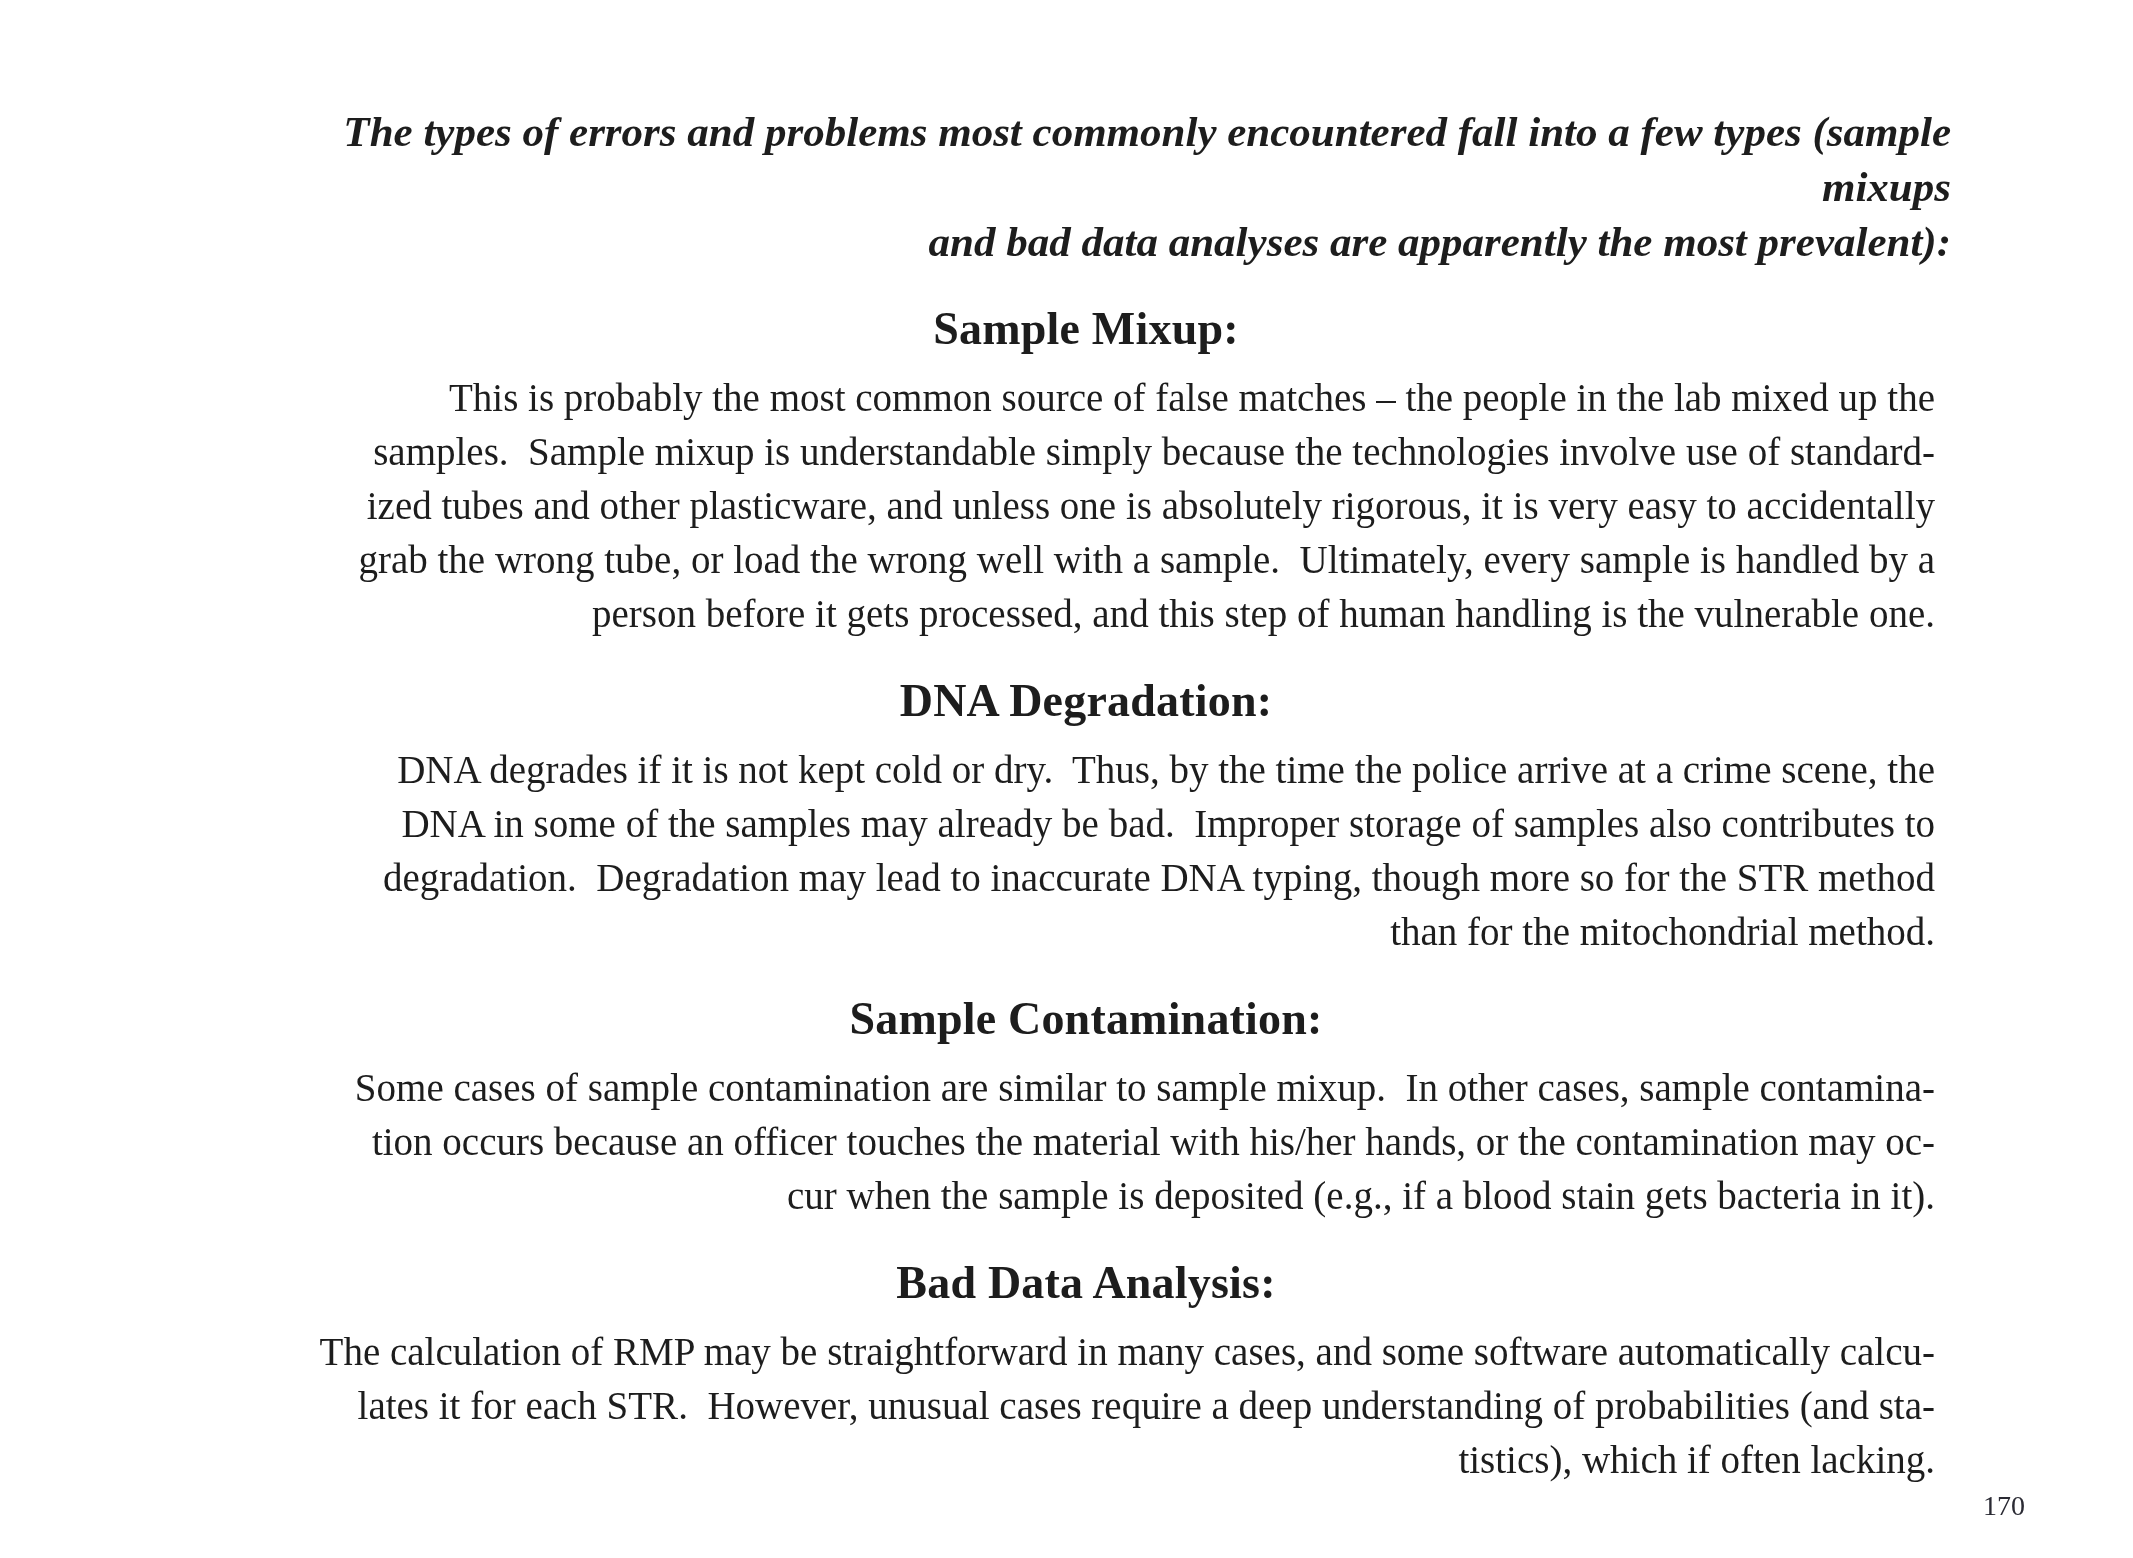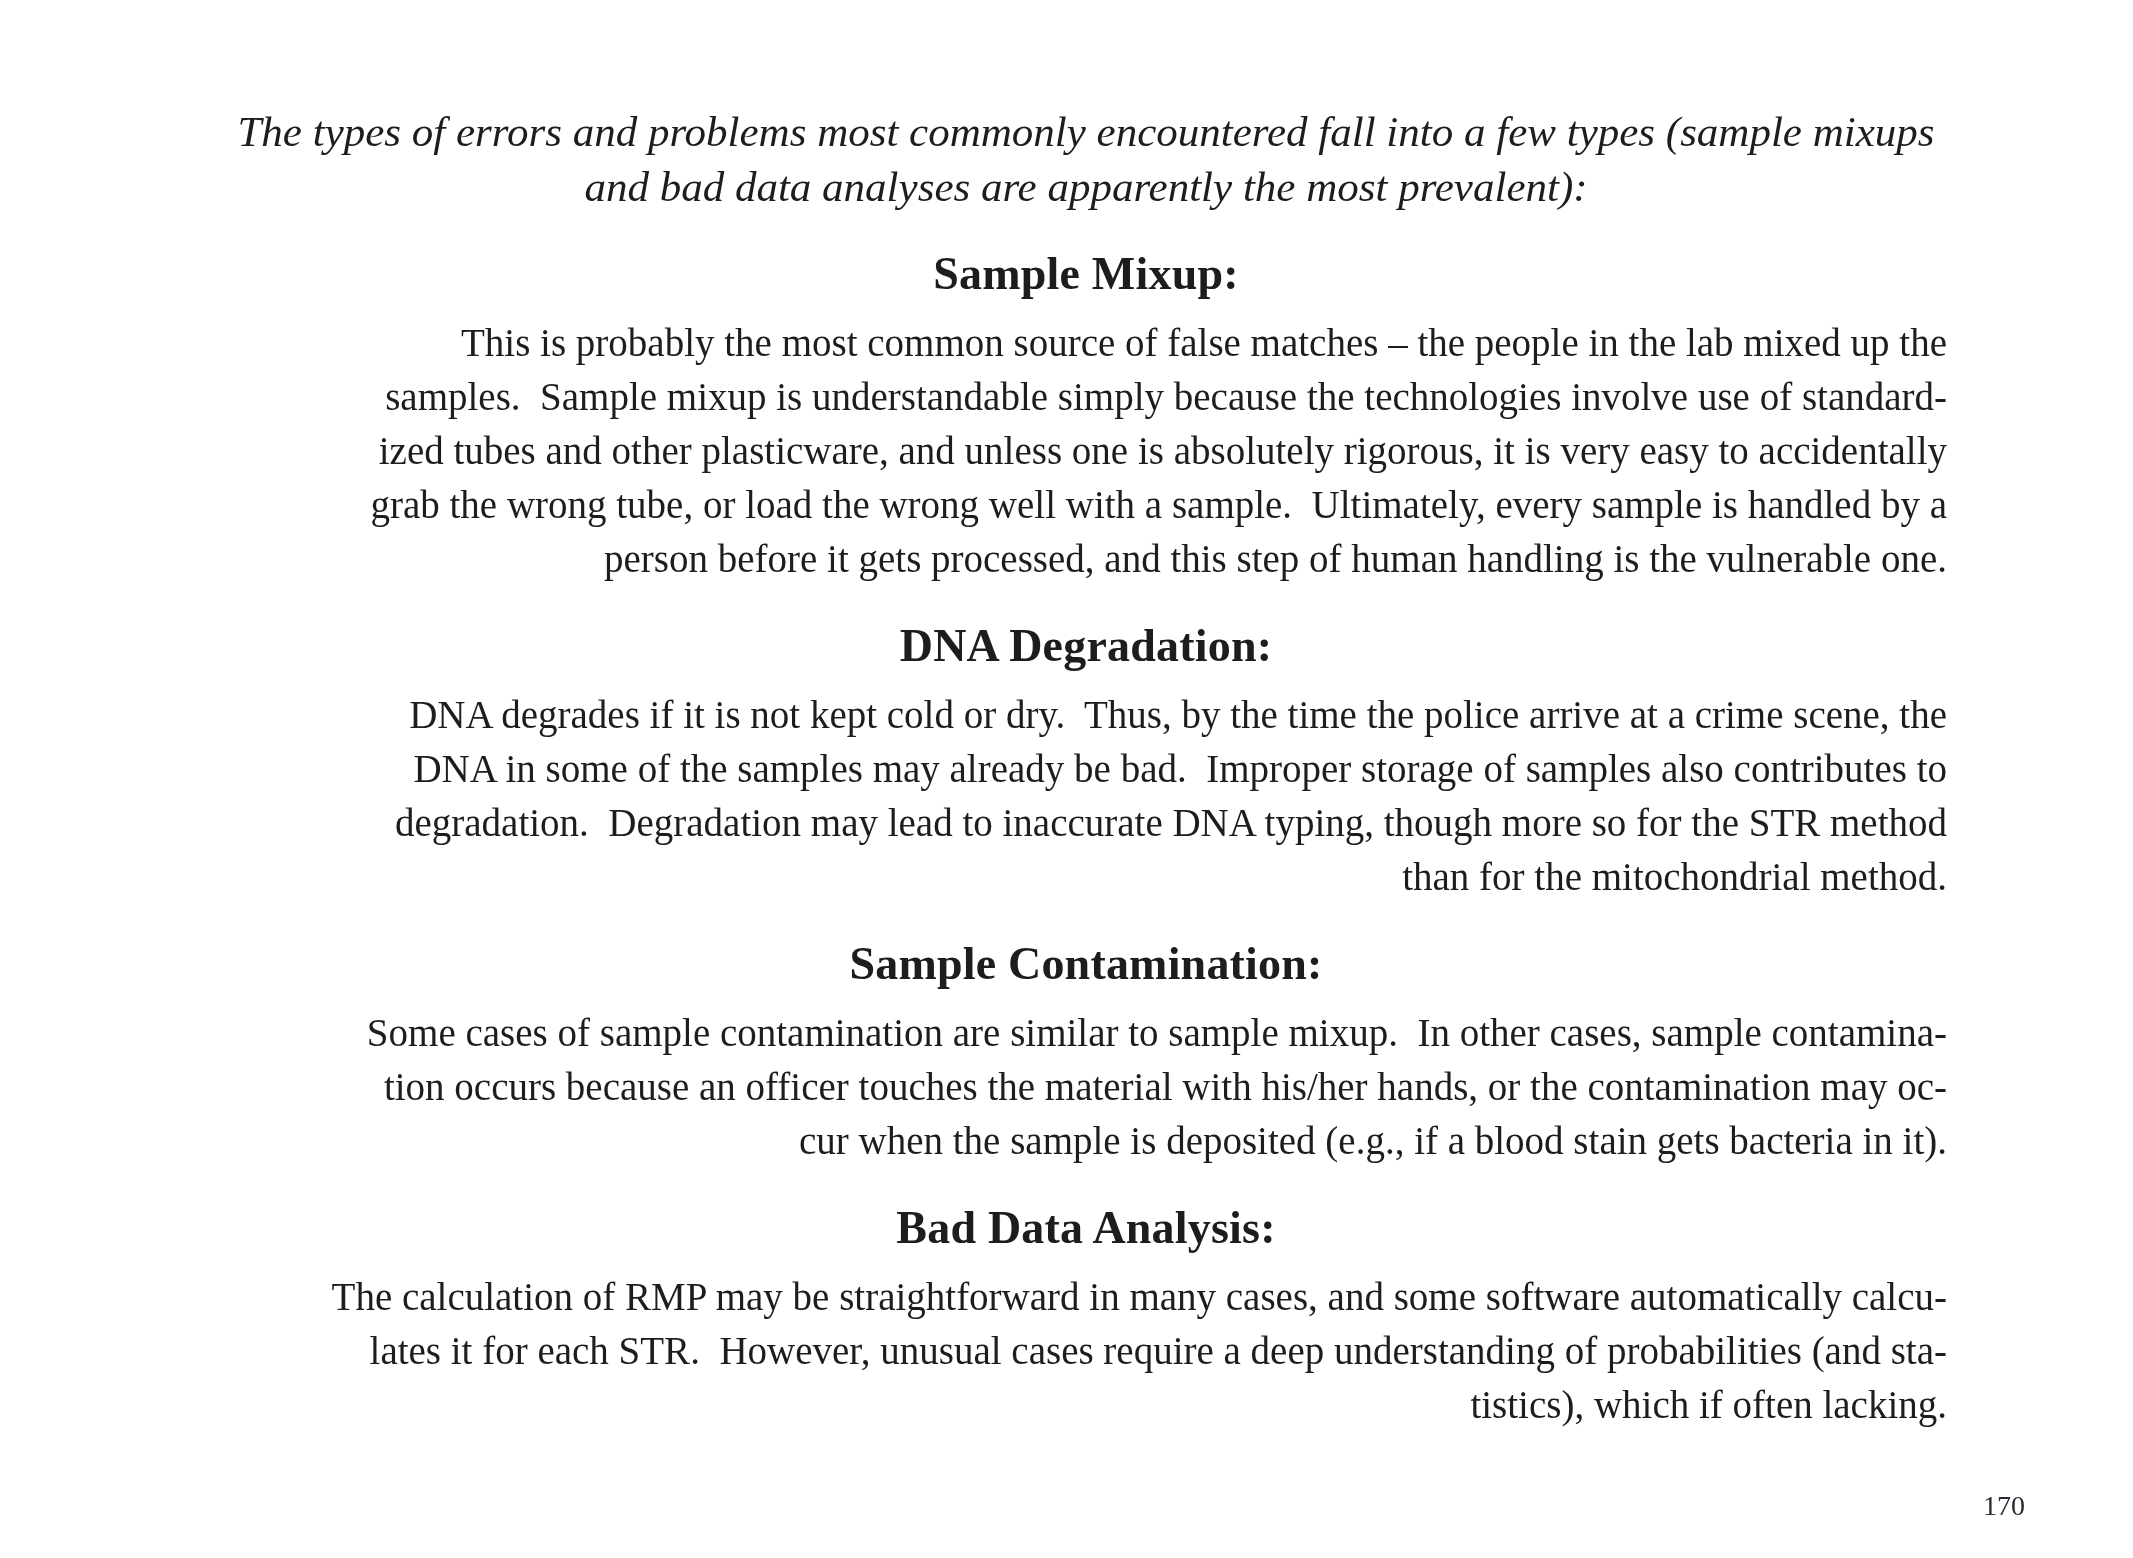--- a/index.html
+++ b/index.html
@@ -21,24 +21,25 @@
     left: 221px;
     top: 104px;
     width: 1730px;
   }
   .intro {
     margin: 0;
     font-style: italic;
     font-size: 43px;
     line-height: 55px;
     white-space: pre-wrap;
-    text-align: center;
+    text-align: right;
+    font-weight: bold;
   }
   .section {
-    margin: 4px;
+    margin: 16px;
     padding: 0;
     font-family: Liberation Serif, serif;
   }
   .heading {
     margin: 32px 0 14px 0;
     text-align: center;
     font-size: 46px;
     font-weight: bold;
     line-height: 56px;
     letter-spacing: 0.2px;

